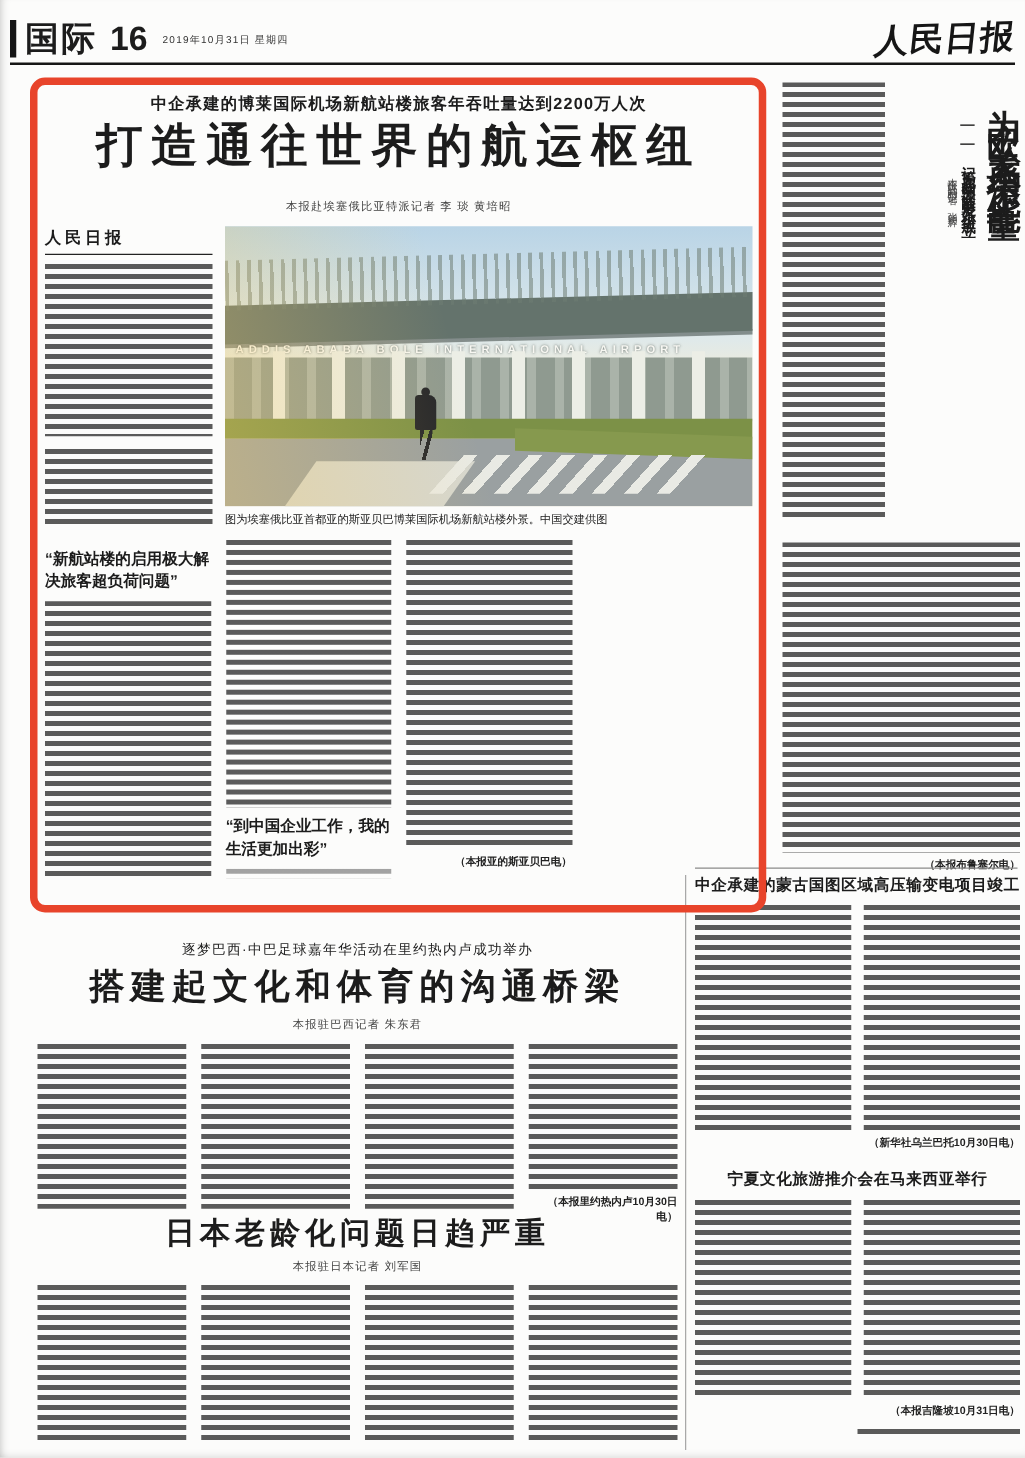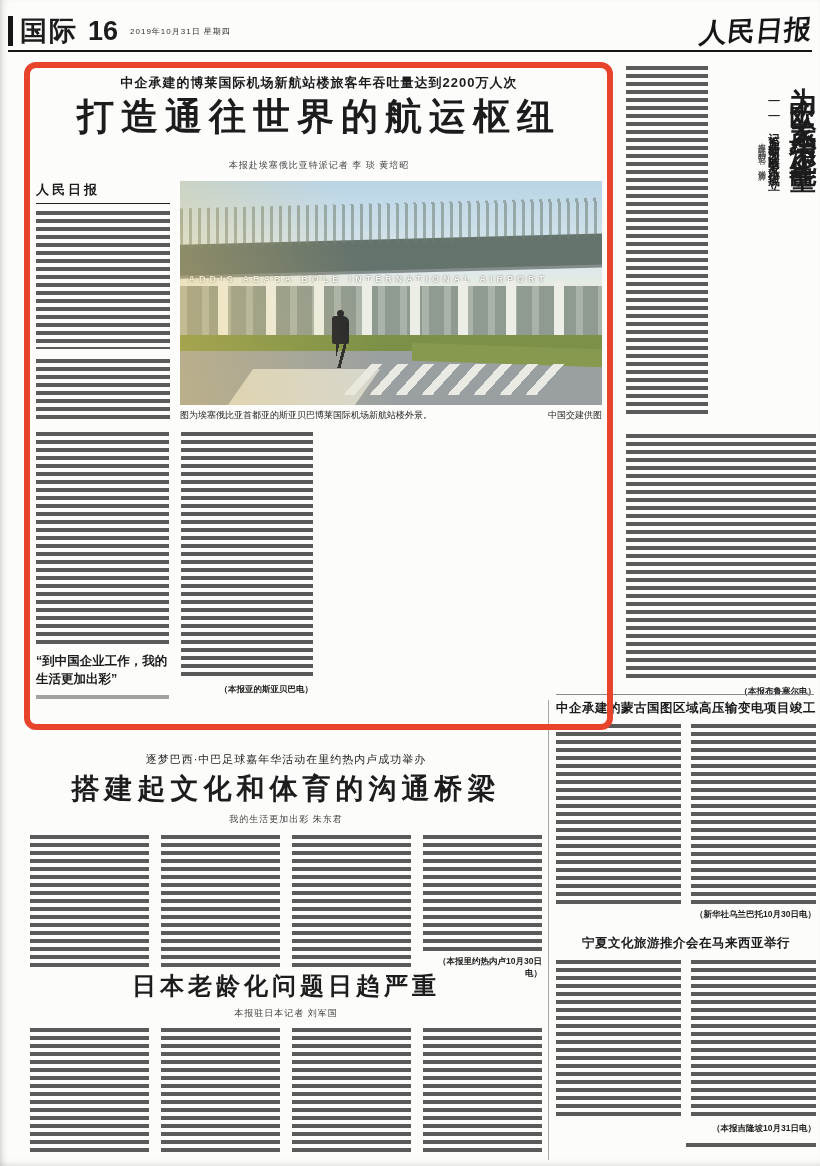--- a/index.html
+++ b/index.html
@@ -54,21 +54,21 @@
   .photo .grass-near{position:absolute;left:55%;top:74%;width:45%;height:8%;background:#86994e;transform:skewY(2deg);}
   .photo .walk{position:absolute;left:14%;top:84%;width:30%;height:18%;background:#d6d7cf;transform:skewX(-35deg);}
   .photo .zebra{position:absolute;left:42%;top:82%;width:48%;height:14%;transform:skewX(-42deg);
       background:repeating-linear-gradient(to right,#e9eae4 0 11px,rgba(0,0,0,0) 11px 26px);}
   .photo .person{position:absolute;left:35%;top:58%;width:26px;height:34%;}
   .photo .person .head{position:absolute;left:9px;top:0;width:7px;height:7px;border-radius:50%;background:#23252a;}
   .photo .person .body{position:absolute;left:4px;top:6px;width:17px;height:28px;background:#23252a;border-radius:3px 6px 2px 2px;}
   .photo .person .legs{position:absolute;left:8px;top:32px;width:10px;height:26px;
       background:linear-gradient(105deg,#23252a 0 4px,rgba(0,0,0,0) 4px 8px,#23252a 8px 11px,rgba(0,0,0,0) 11px);}
   .photo .warm{position:absolute;inset:0;background:linear-gradient(75deg,rgba(250,205,95,.35) 0%,rgba(250,205,95,0) 45%);}
-  .caption-row{display:flex;justify-content:space-between;font-size:9px;color:#222;margin-top:4px;}
+  .caption-row{display:flex;font-size:9px;color:#222;margin-top:4px;}
   
   .v-text{writing-mode:vertical-rl;text-orientation:upright;}
   .rail-headline{font-size:27px;font-weight:700;letter-spacing:9px;line-height:1;}
   .rail-subtitle{font-size:11.5px;font-weight:700;letter-spacing:3px;margin-top:28px;}
   .rail-byline{font-size:8px;color:#444;letter-spacing:2px;margin-top:70px;}
   .divider-h{background:#8a8a8a;height:1px;}
   .divider-v{background:#a8a8a8;width:1px;}
   .brief-headline{font-size:12.5px;font-weight:700;letter-spacing:.5px;line-height:1.3;}
   .headline-md{font-size:28px;font-weight:700;letter-spacing:5px;}
   .headline-sm{font-size:24px;font-weight:700;letter-spacing:4px;}
@@ -128,20 +128,24 @@
         </div>
         <div class="caption-row">
           <span>图为埃塞俄比亚首都亚的斯亚贝巴博莱国际机场新航站楼外景。</span>
           <span>中国交建供图</span>
         </div>
       </div>
     </div>
 
     <div class="cols4" style="margin-top:10px;">
       <div>
+        <div class="subhead ink">“新航站楼的启用极大解决旅客超负荷问题”</div>
+        <div class="sim" style="height:220px;"></div>
+      </div>
+      <div>
         <div class="sim" style="height:214px;"></div>
         <div class="subhead ink">“到中国企业工作，我的生活更加出彩”</div>
         <div class="sim sim-light" style="height:8px;"></div>
       </div>
       <div>
         <div class="sim" style="height:246px;"></div>
         <div class="credit" style="margin-top:6px;font-weight:700;">（本报亚的斯亚贝巴电）</div>
       </div>
     </div>
   </div>
@@ -174,21 +178,21 @@
     </div>
     <div class="credit" style="margin-top:3px;font-weight:700;">（本报吉隆坡10月31日电）</div>
     <div class="sim" style="height:8px;width:130px;margin:8px 0 0 auto;"></div>
   </div>
 
   <div class="abs divider-v" style="left:548px;top:700px;height:460px;"></div>
 
   <div class="abs" style="left:30px;top:752px;width:512px;height:212px;">
     <div class="kicker-sm center ink">逐梦巴西·中巴足球嘉年华活动在里约热内卢成功举办</div>
     <div class="headline-md center ink" style="margin-top:3px;">搭建起文化和体育的沟通桥梁</div>
-    <div class="byline center" style="margin-top:5px;">我的生活更加出彩 朱东君</div>
+    <div class="byline center" style="margin-top:5px;">本报驻巴西记者 朱东君</div>
     <div class="cols4" style="margin-top:9px;">
       <div class="sim" style="height:132px;"></div>
       <div class="sim" style="height:132px;"></div>
       <div class="sim" style="height:132px;"></div>
       <div>
         <div class="sim" style="height:118px;"></div>
         <div class="credit" style="margin-top:3px;font-weight:700;">（本报里约热内卢10月30日电）</div>
       </div>
     </div>
   </div>

